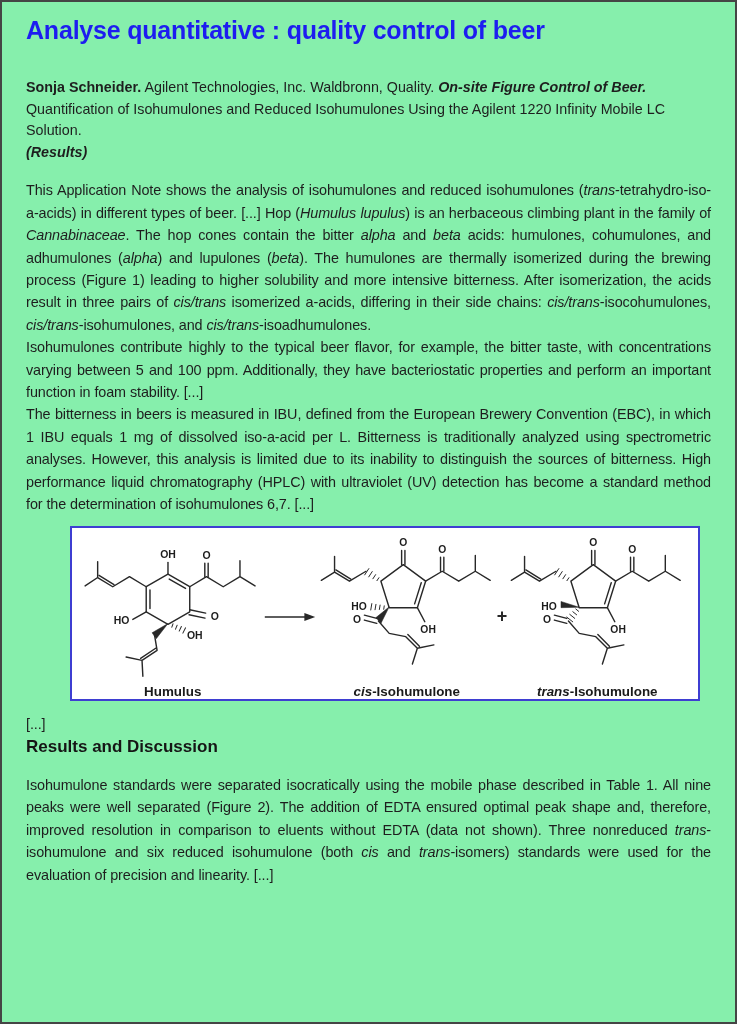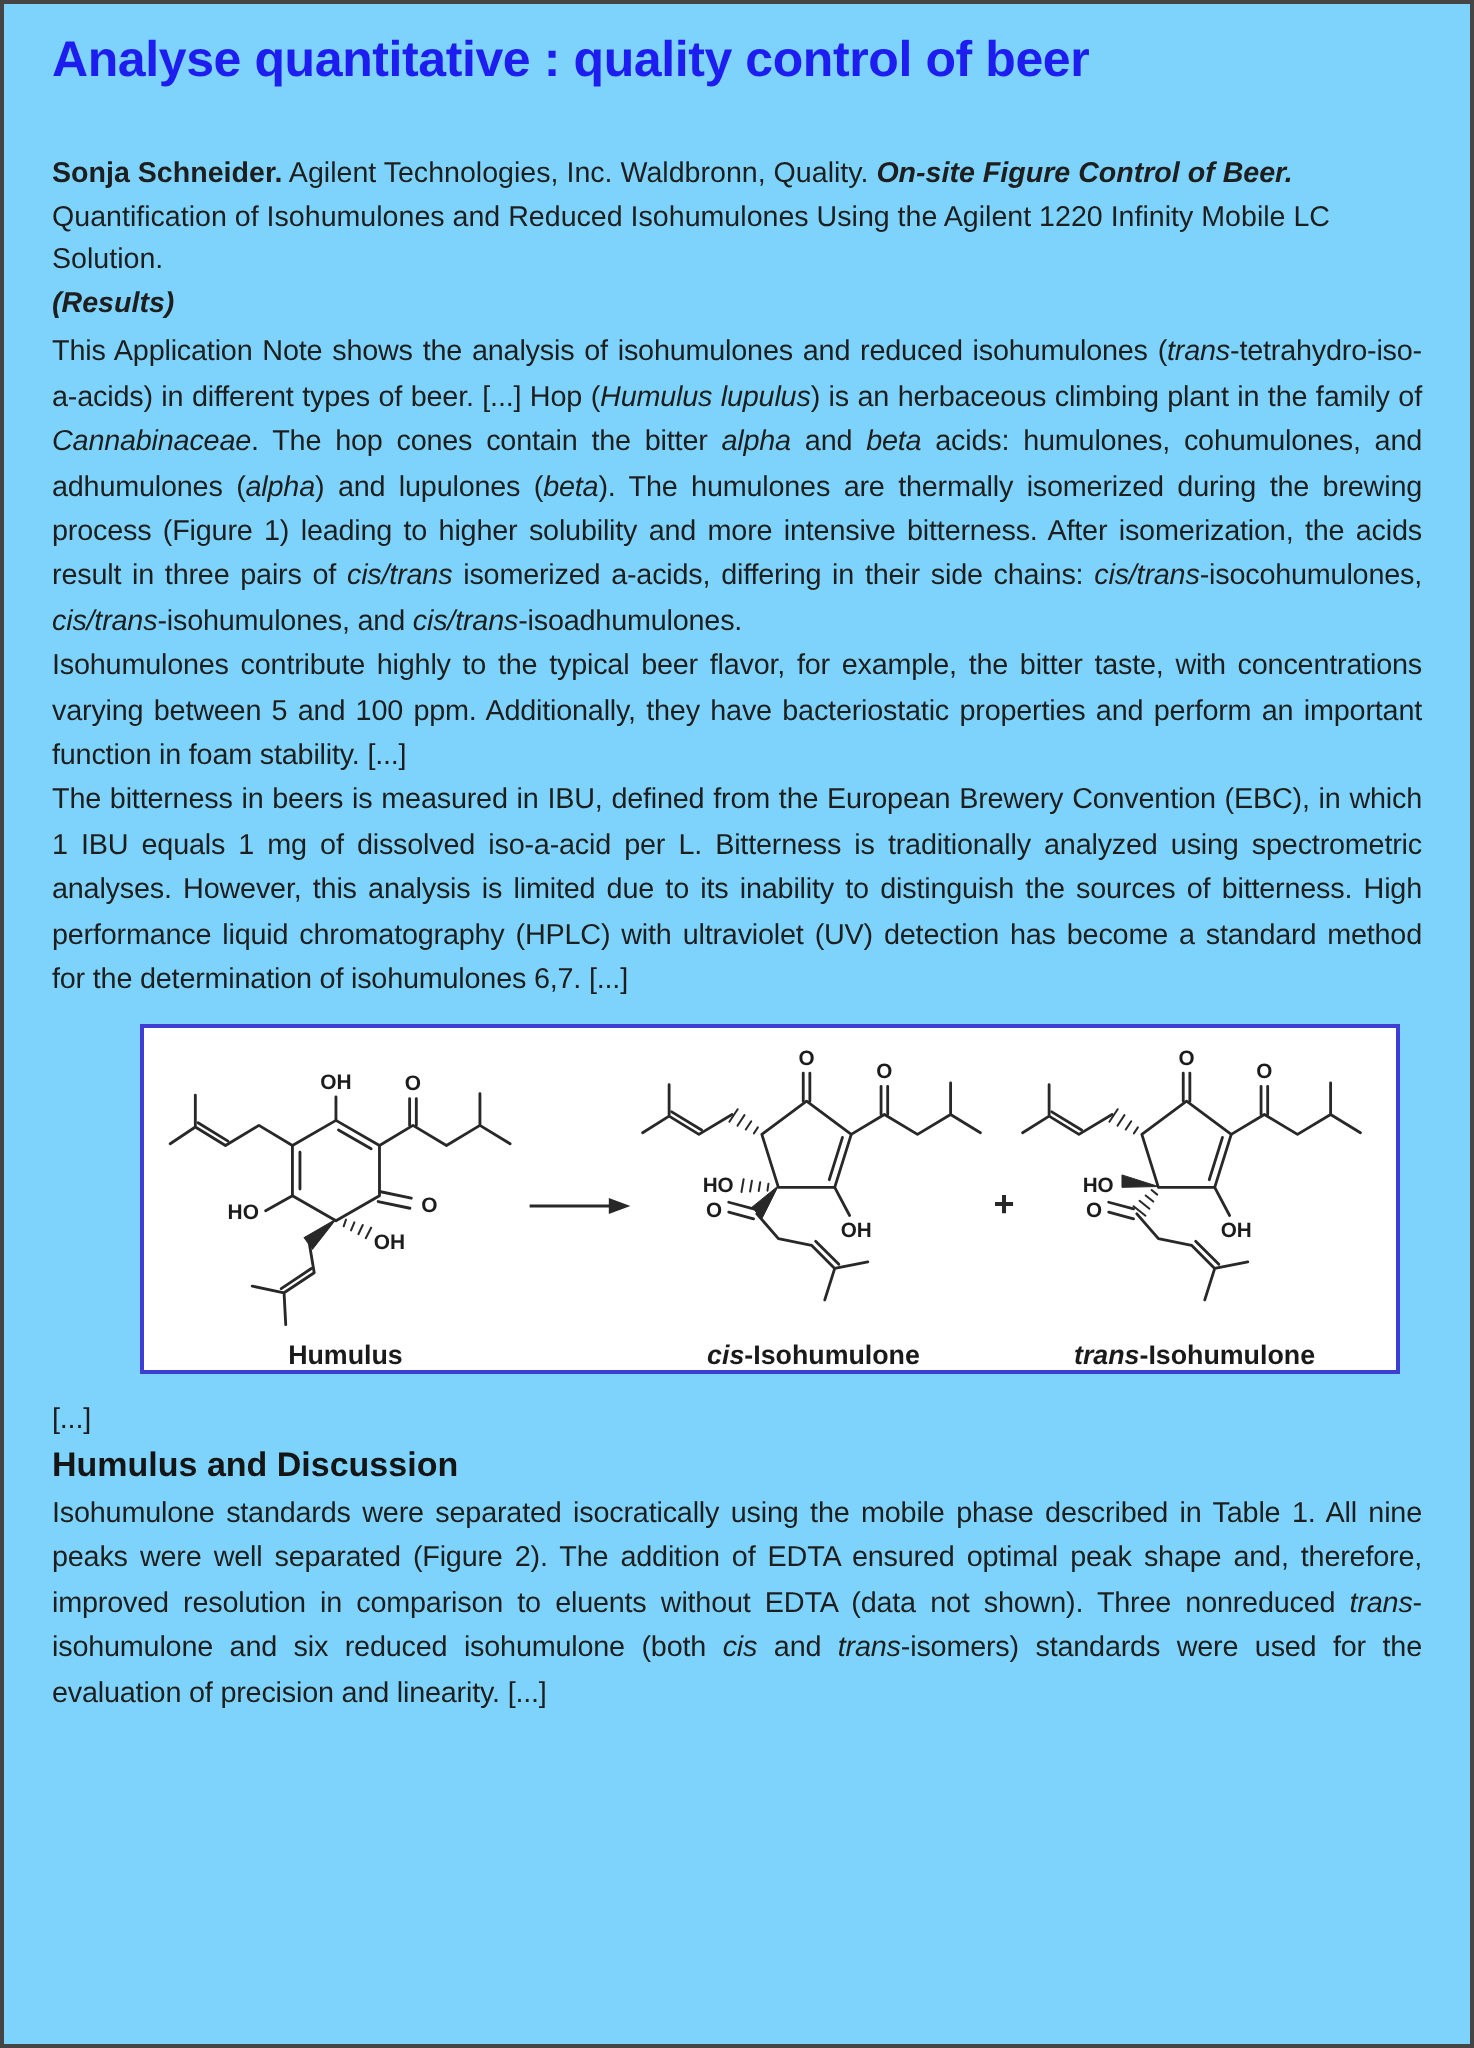--- a/index.html
+++ b/index.html
@@ -1,32 +1,32 @@
 <!DOCTYPE html>
 <html><head>
 <meta charset="utf-8">
 <style>
   html,body{margin:0;padding:0;background:#ececec;}
   .page{
     width:737px;height:1024px;box-sizing:border-box;
-    background:#7dd3fc;border:2px solid #454545;
+    background:#86efac;border:2px solid #454545;
     padding:0 24px;overflow:hidden;
     font-family:"Liberation Sans",sans-serif;color:#1e1e1e;
   }
   h1.doc-title{
     margin:13px 0 0;font-size:25px;line-height:31px;
     font-weight:700;color:#1d1df0;letter-spacing:-0.2px;
   }
   .byline{margin:31px 0 0;font-size:14.3px;line-height:21.6px;}
   h2.sec{margin:0;font-size:17px;line-height:22px;font-weight:700;color:#151515;}
   .h-intro{margin-top:33px;}
   .h-results{margin-top:30px;}
   .para{margin:0;font-size:14.4px;line-height:22.4px;letter-spacing:-0.1px;}
   .j{text-align:justify;}
-  .p-first{margin-top:2px;}
+  .p-first{margin-top:16px;}
   .p-spaced{}
   .it{font-style:italic;}
   .bd{font-weight:700;}
   .ellipsis{margin-top:12px;}
   
   figure.fig1{
     margin:11px 0 0 44px;width:630px;box-sizing:border-box;
     border:2px solid #3e3ed2;padding:6px 2px 0;background:#fff;
   }
   .structs{display:flex;align-items:center;justify-content:center;}
@@ -172,17 +172,17 @@
         <div class="slabel">
           <span class="it">trans</span><span>-Isohumulone</span>
         </div>
       </div>
 
     </div>
   </figure>
 
   <p class="para ellipsis">[...]</p>
 
-  <h2 class="sec h-results">Humulus and Discussion</h2>
+  <h2 class="sec h-results">Results and Discussion</h2>
 
   <p class="para j p-first"><span>Isohumulone standards were separated isocratically using the mobile phase described in Table 1. All nine peaks were well separated (Figure 2). The addition of EDTA ensured optimal peak shape and, therefore, improved resolution in comparison to eluents without EDTA (data not shown). Three nonreduced </span><span class="it">trans</span><span>-isohumulone and six reduced isohumulone (both </span><span class="it">cis</span><span> and </span><span class="it">trans</span><span>-isomers) standards were used for the evaluation of precision and linearity. [...]</span></p>
 
 </div>
 
 </body></html>

